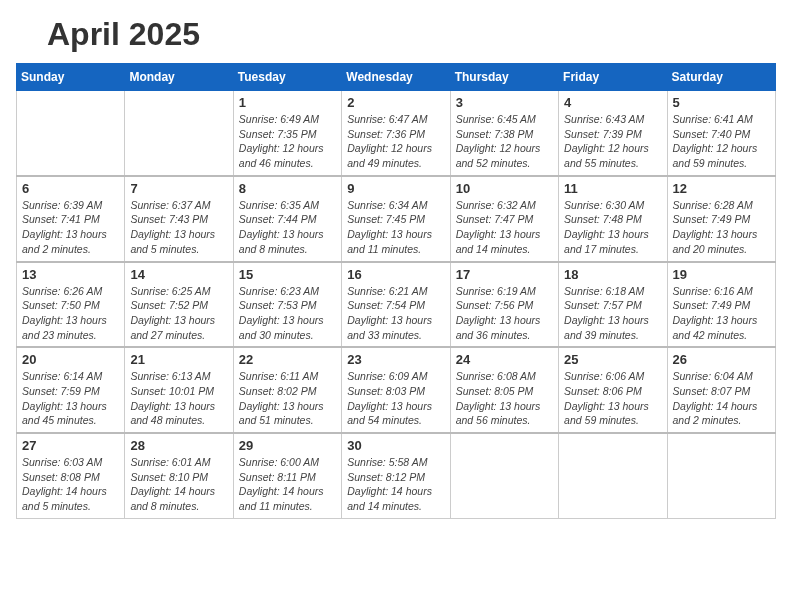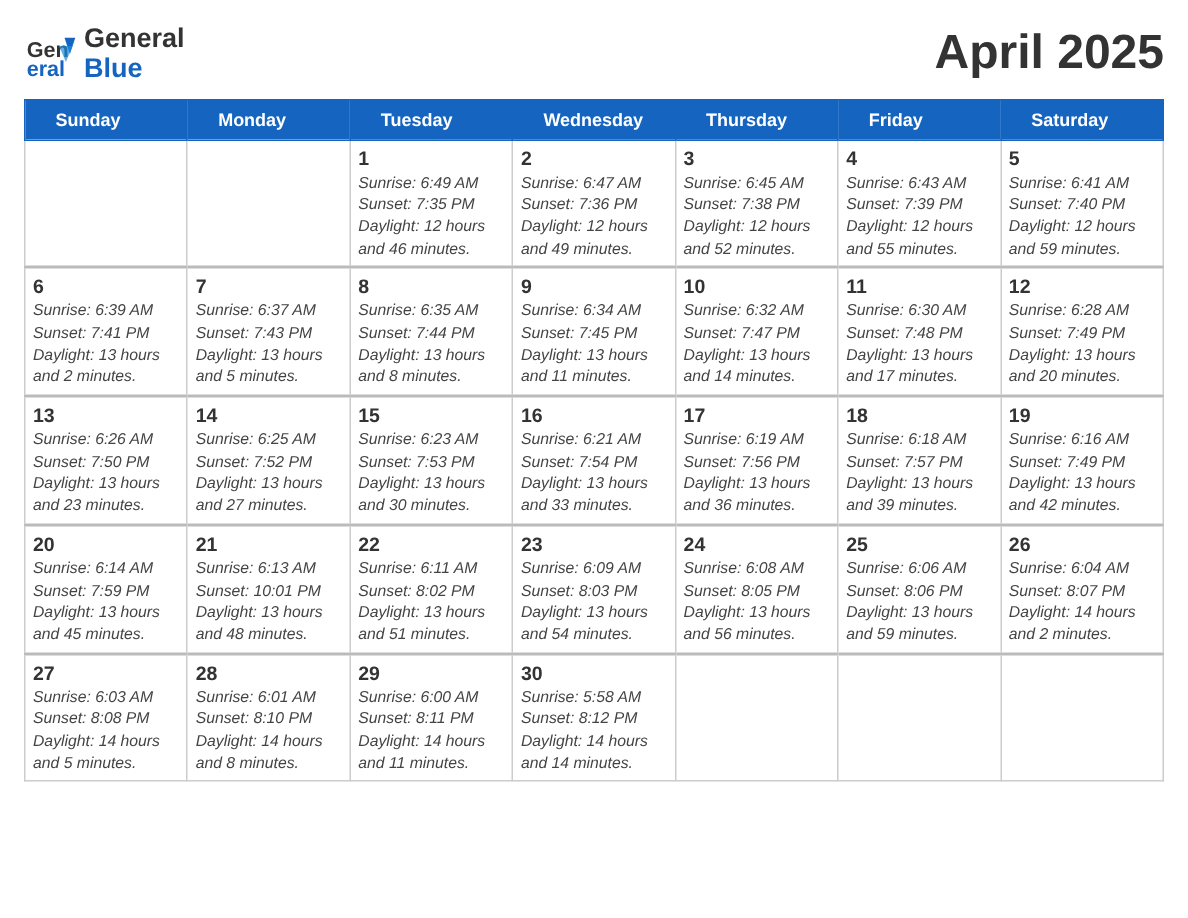--- a/index.html
+++ b/index.html
@@ -29,40 +29,41 @@
     }
     .logo-general { color: #333; }
     .logo-blue { color: #1565c0; }
     .logo-icon {
       width: 36px;
       height: 36px;
       margin-right: 4px;
     }
     .title-block {
       text-align: left;
+      margin-left: 31px;
     }
     .title-month {
       font-size: 32px;
       font-weight: bold;
       color: #333;
     }
     .title-location {
       font-size: 15px;
       color: #333;
       font-weight: bold;
     }
     .calendar {
       width: 100%;
       border-collapse: collapse;
       font-size: 11px;
     }
     .calendar th {
       background-color: #1565c0;
       color: #fff;
-      padding: 6px 20px;
+      padding: 6px 4px;
       text-align: left;
       font-size: 12px;
       font-weight: bold;
       border: 1px solid #1565c0;
     }
     .calendar td {
       border: 1px solid #ccc;
       vertical-align: top;
       padding: 4px 5px;
       height: 85px;
@@ -85,32 +86,20 @@
       background: #fff;
     }
     .row-divider td {
       border-top: 2px solid #bbb;
     }
   </style>
 </head>
 <body>
 
 <div class="header">
-  <div class="logo">
-    <svg class="logo-icon" viewBox="0 0 40 40">
-      <text x="2" y="22" font-size="16" font-weight="bold" fill="#333">Gen</text>
-      <text x="2" y="36" font-size="16" font-weight="bold" fill="#1565c0">eral</text>
-      <polygon points="30,8 38,8 34,20" fill="#1565c0"></polygon>
-      <polygon points="26,14 36,14 31,26" fill="#1a8fe0" opacity="0.7"></polygon>
-    </svg>
-    <div class="logo-text">
-      <span class="logo-general">General</span>
-      <span class="logo-blue">Blue</span>
-    </div>
-  </div>
   <div class="title-block">
     <div class="title-month">April 2025</div>
   </div>
 </div>
 
 <table class="calendar">
   <thead>
     <tr id="header-row">
         <th>Sunday</th>
         <th>Monday</th>

